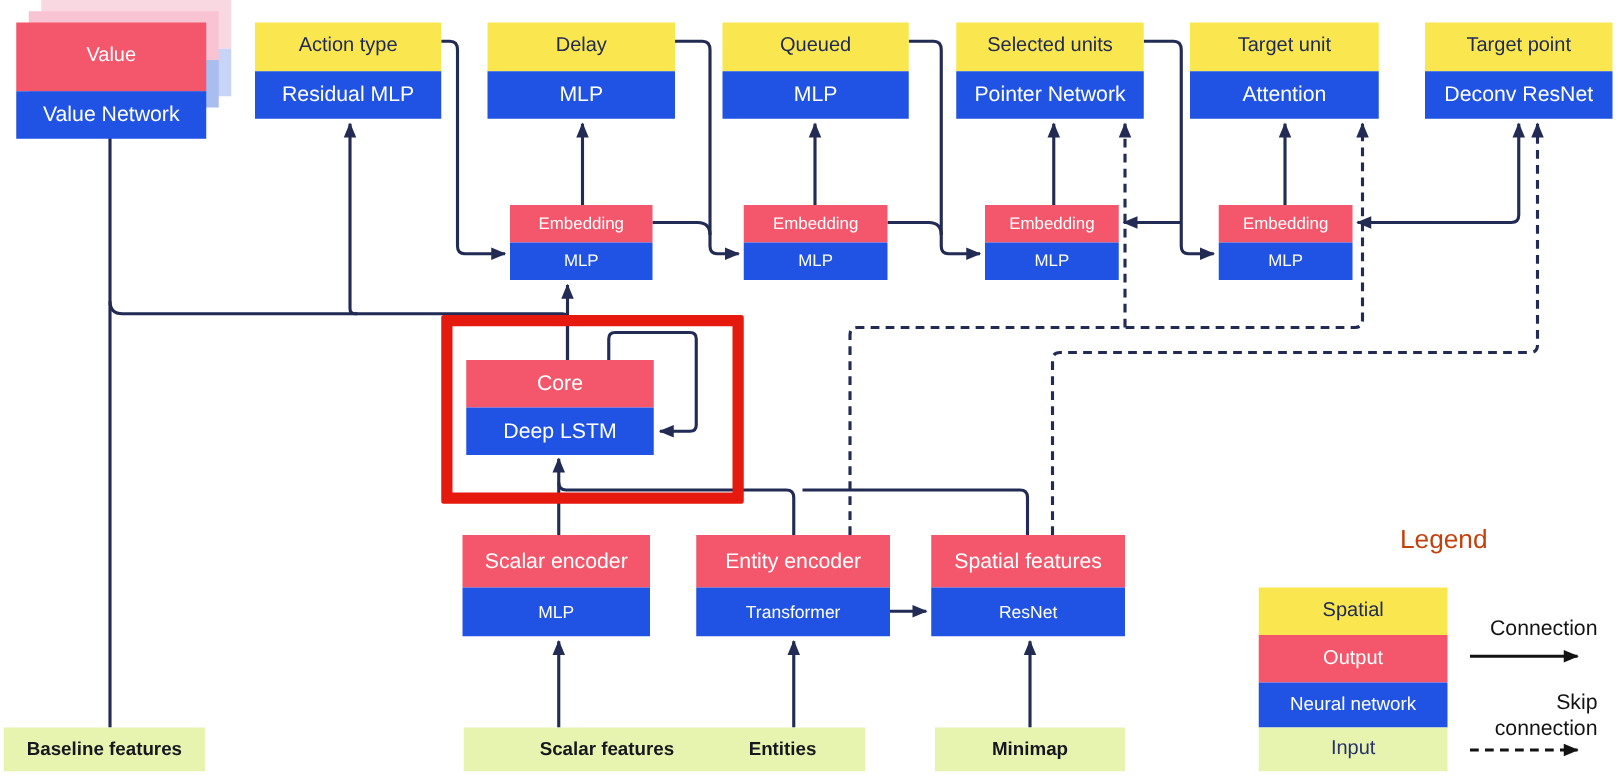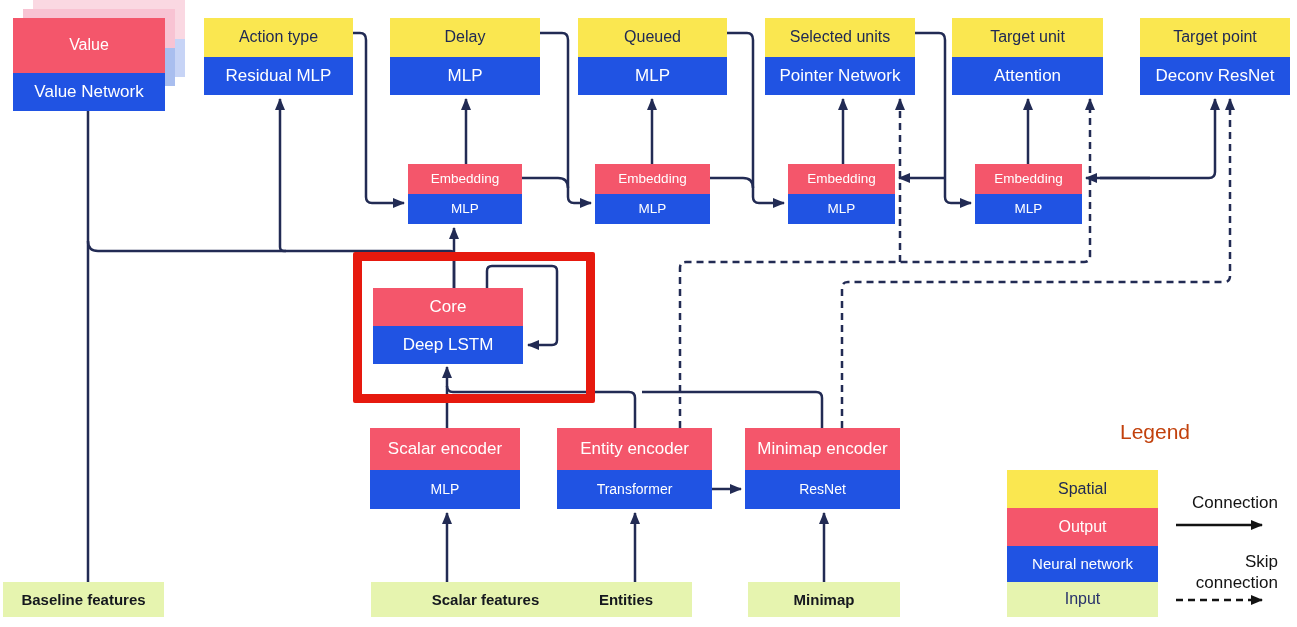--- a/index.html
+++ b/index.html
@@ -149,21 +149,21 @@
 
   <div class="node" style="left:370px;top:428px;width:150px;">
     <div class="cap pinkc f15" style="height:42px;">Scalar encoder</div>
     <div class="cap bluec f14" style="height:39px;">MLP</div>
   </div>
   <div class="node" style="left:557px;top:428px;width:155px;">
     <div class="cap pinkc f15" style="height:42px;">Entity encoder</div>
     <div class="cap bluec f14" style="height:39px;">Transformer</div>
   </div>
   <div class="node" style="left:745px;top:428px;width:155px;">
-    <div class="cap pinkc f15" style="height:42px;">Minimap encoder</div>
+    <div class="cap pinkc f15" style="height:42px;">Spatial features</div>
     <div class="cap bluec f14" style="height:39px;">ResNet</div>
   </div>
 
   <div class="input-box greenc" style="left:3px;top:582px;width:161px;height:35px;">
       <span>Baseline features</span>
     </div>
   <div class="input-box greenc" style="left:371px;top:582px;width:149px;height:35px;padding-left:40px;">
       <span>Scalar features</span>
     </div>
   <div class="input-box greenc" style="left:560px;top:582px;width:132px;height:35px;">

